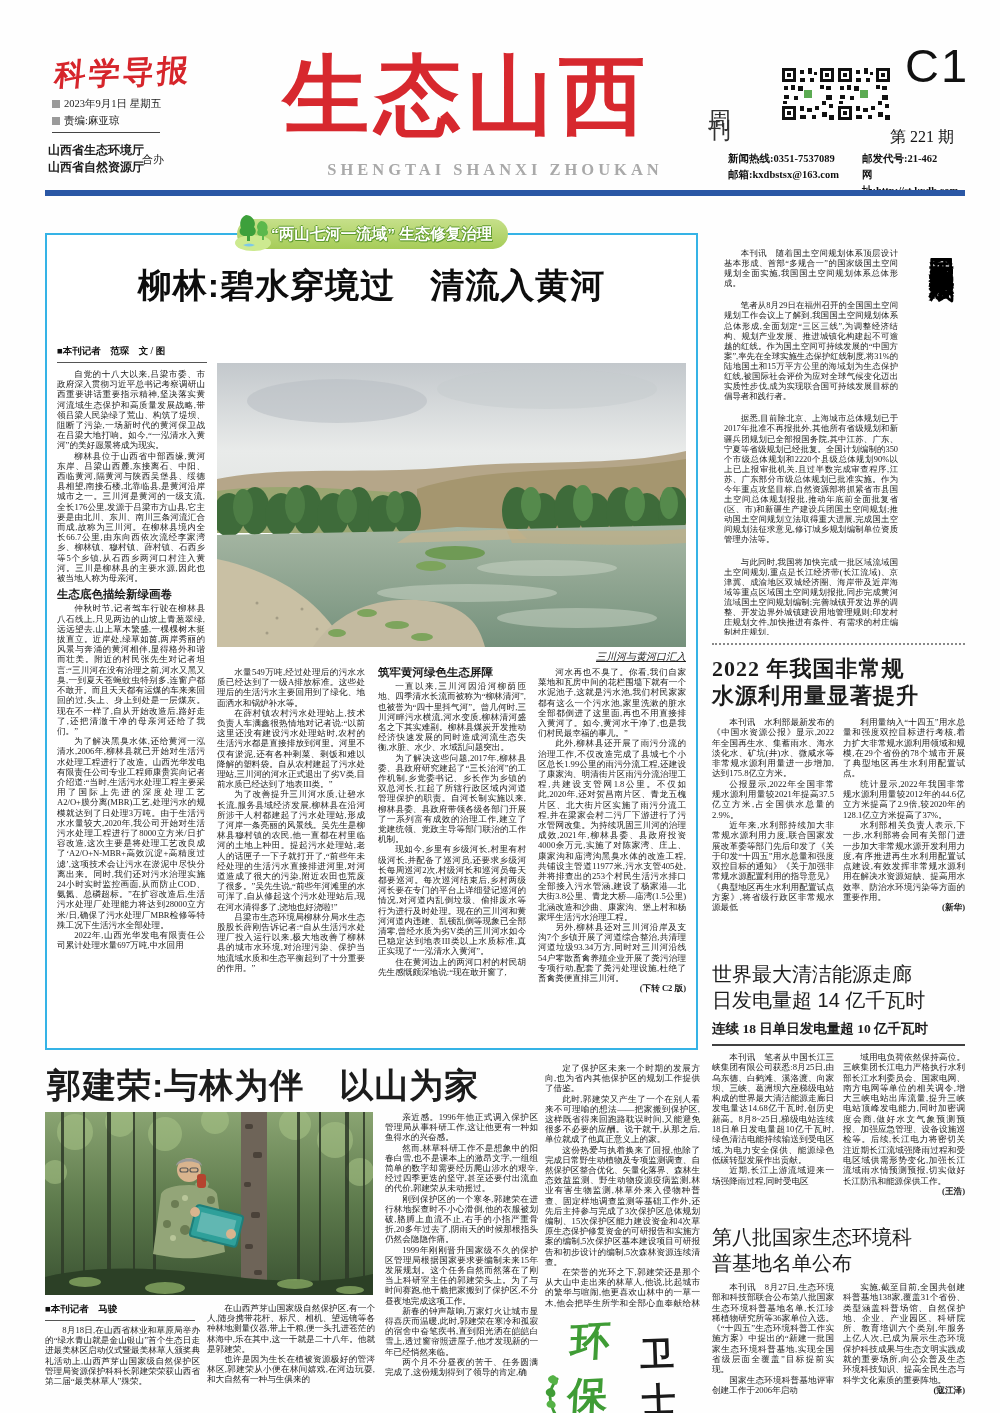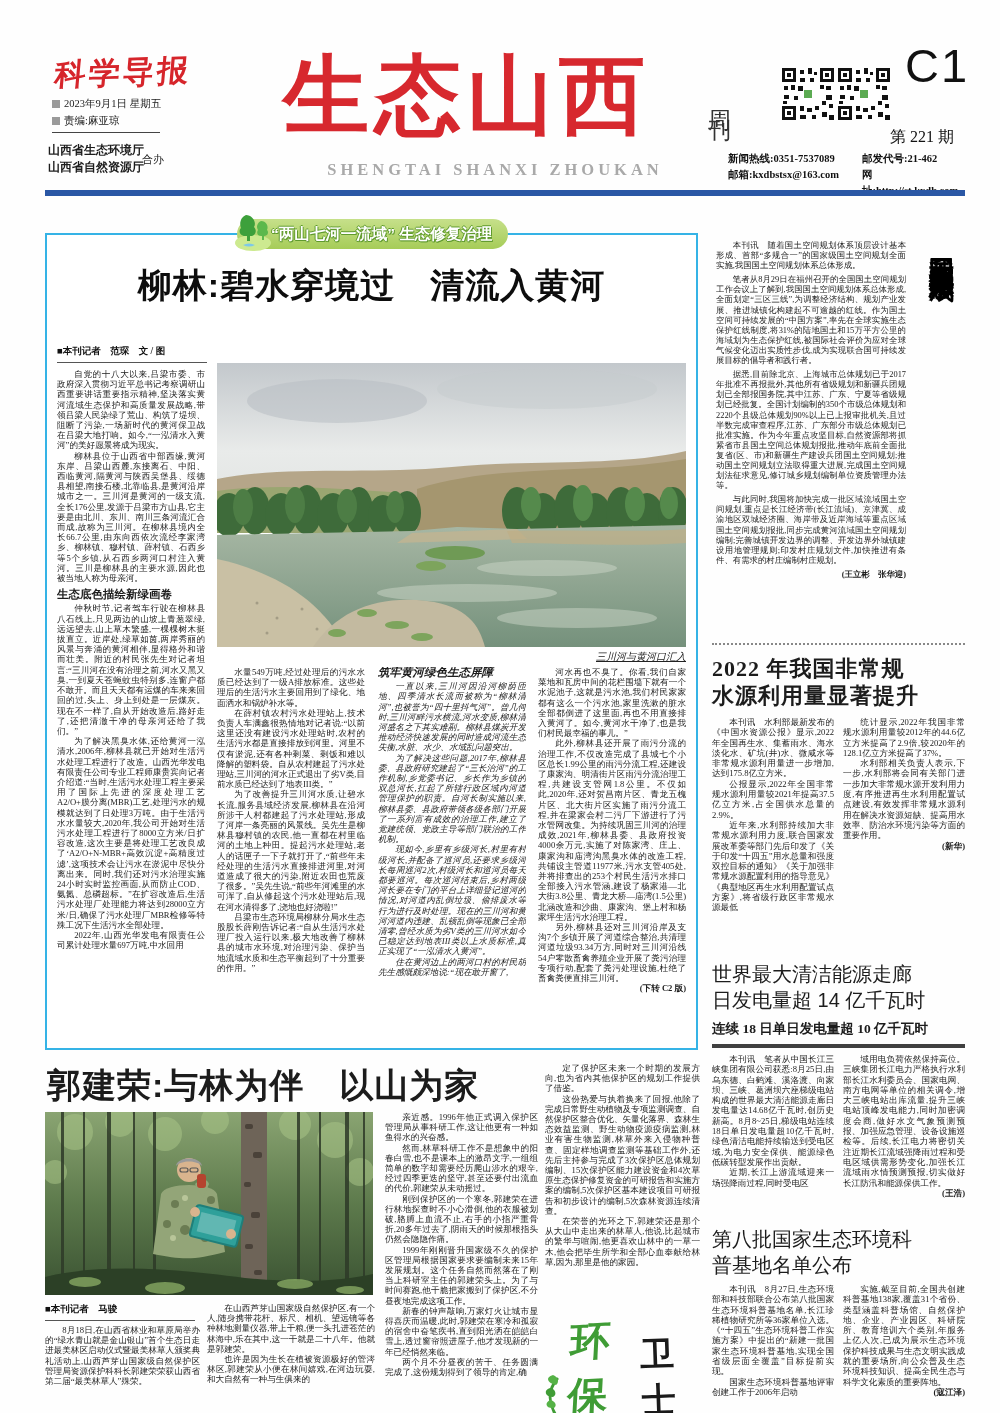--- a/index.html
+++ b/index.html
@@ -42,40 +42,40 @@
                  letter-spacing:1px;color:#0d0d0d;white-space:nowrap;}
   .byline{font-size:9.5px;font-weight:bold;color:#111;border-bottom:1px solid #555;padding-bottom:4px;}
   .main-byline{position:absolute;left:10px;top:110px;width:150px;}
   .river-photo{position:absolute;left:170px;top:128px;width:469px;height:284px;overflow:hidden;}
   .photo-caption{position:absolute;left:170px;top:415px;width:469px;text-align:right;font-size:10px;
                  font-style:italic;text-decoration:underline;color:#222;}
   .ncol{position:absolute;overflow:hidden;font-size:8.6px;line-height:10.2px;text-align:justify;}
   .ncol p{margin:0;text-indent:2em;}
   .c1{left:10px;top:134px;width:148px;height:678px;}
   .c2{left:170px;top:432px;width:148px;height:380px;}
-  .c3{left:331px;top:432px;width:148px;height:380px;font-style:italic;}
+  .c3{left:331px;top:432px;width:148px;height:380px;}
   .c4{left:491px;top:432px;width:148px;height:380px;}
   .subhead{font-family:"Liberation Sans","DejaVu Sans",sans-serif;font-size:11.5px;font-weight:bold;
            margin:6px 0 4px;text-indent:0;}
   .turn{text-align:right;font-weight:bold;margin-top:2px;text-indent:0;}
   .sig{text-align:right;font-weight:bold;text-indent:0;margin-top:1px;}
 
   
   .sidebar{position:absolute;left:712px;top:237px;width:253px;}
   .artA{position:relative;height:398px;}
   .artA-body{position:absolute;left:0;top:0;width:198px;height:398px;overflow:hidden;
              font-size:8.4px;line-height:10.1px;text-align:justify;}
-  .artA-body p{margin:4px;text-indent:2em;}
+  .artA-body p{margin:12px;text-indent:2em;}
   .vhead{position:absolute;right:0;top:0;height:398px;writing-mode:vertical-rl;
          font-size:25px;font-weight:900;letter-spacing:1.5px;color:#000;line-height:48px;}
   .dotted{border-top:2px dotted #888;margin:8px 0 10px;}
   .brief-head-serif{font-size:22px;font-weight:bold;line-height:27px;letter-spacing:1px;margin:2px 0 8px;}
   .brief-head-sans{font-family:"Liberation Sans","DejaVu Sans",sans-serif;font-size:20px;font-weight:400;
                    line-height:26px;margin:4px 0 6px;}
-  .brief-sub{font-size:13.5px;font-weight:bold;padding:1px 0 6px;border-bottom:4px solid #404040;margin-bottom:6px;}
+  .brief-sub{font-size:13.5px;font-weight:bold;padding:1px 0 6px;border-bottom:2px solid #404040;margin-bottom:6px;}
   .twocol{display:flex;gap:9px;}
   .twocol .tc{width:122px;overflow:hidden;font-size:8.6px;line-height:10.3px;text-align:justify;}
   .twocol .tc p{margin:0;text-indent:2em;}
   .hB .tc{height:238px;} .hC .tc{height:164px;} .hD .tc{height:134px;}
   .artB{margin-bottom:6px;} .artC{margin-bottom:8px;}
 
   
   .guo{position:absolute;left:45px;top:1063px;width:655px;height:350px;}
   .guo-headline{position:absolute;left:2px;top:0;font-family:"Liberation Sans","DejaVu Sans",sans-serif;
                 font-size:34px;font-weight:900;letter-spacing:1px;white-space:nowrap;}
@@ -344,20 +344,21 @@
       <div class="twocol hB">
         <div class="tc" data-name="article-column-left">
             <div>
               <p data-name="paragraph">本刊讯　水利部最新发布的《中国水资源公报》显示,2022年全国再生水、集蓄雨水、海水淡化水、矿坑(井)水、微咸水等非常规水源利用量进一步增加,达到175.8亿立方米。</p>
               <p data-name="paragraph">公报显示,2022年全国非常规水源利用量较2021年提高37.5亿立方米,占全国供水总量的2.9%。</p>
               <p data-name="paragraph">近年来,水利部持续加大非常规水源利用力度,联合国家发展改革委等部门先后印发了《关于印发“十四五”用水总量和强度双控目标的通知》《关于加强非常规水源配置利用的指导意见》《典型地区再生水利用配置试点方案》,将省级行政区非常规水源最低</p>
             </div>
           </div>
         <div class="tc" data-name="article-column-right">
           <div>
+              <p data-name="paragraph">利用量纳入“十四五”用水总量和强度双控目标进行考核,着力扩大非常规水源利用领域和规模,在29个省份的78个城市开展了典型地区再生水利用配置试点。</p>
               <p data-name="paragraph">统计显示,2022年我国非常规水源利用量较2012年的44.6亿立方米提高了2.9倍,较2020年的128.1亿立方米提高了37%。</p>
               <p data-name="paragraph">水利部相关负责人表示,下一步,水利部将会同有关部门进一步加大非常规水源开发利用力度,有序推进再生水利用配置试点建设,有效发挥非常规水源利用在解决水资源短缺、提高用水效率、防治水环境污染等方面的重要作用。</p>
             </div>
           <p class="sig" data-name="article-signature">(新华)</p>
         </div>
       </div>
     </div>
 
     <div class="artC" data-name="article-clean-energy">
       <div class="brief-head-sans" data-name="article-headline">
@@ -504,20 +505,21 @@
           <p data-name="paragraph">然而,林草科研工作不是想象中的阳春白雪,也不是课本上的激昂文字,一组组简单的数字却需要经历爬山涉水的艰辛,经过四季更迭的坚守,甚至还要付出流血的代价,郭建荣从未动摇过。</p>
           <p data-name="paragraph">刚到保护区的一个寒冬,郭建荣在进行林地探查时不小心滑倒,他的衣服被划破,胳膊上血流不止,右手的小指严重骨折,20多年过去了,阴雨天的时候那根指头仍然会隐隐作痛。</p>
           <p data-name="paragraph">1999年刚刚晋升国家级不久的保护区管理局根据国家要求要编制未来15年发展规划。这个任务自然而然落在了刚当上科研室主任的郭建荣头上。为了与时间赛跑,他干脆把家搬到了保护区,不分昼夜地完成这项工作。</p>
           <p data-name="paragraph">新春的钟声敲响,万家灯火让城市显得喜庆而温暖,此时,郭建荣在寒冷和孤寂的宿舍中奋笔疾书,直到阳光洒在皑皑白雪上,透过窗帘照进屋子,他才发现新的一年已经悄然来临。</p>
           <p data-name="paragraph">两个月不分昼夜的苦干、任务圆满完成了,这份规划得到了领导的肯定,确</p>
         </div>
       </div>
     <div class="gcol gD" data-name="article-column-d">
         <div>
           <p data-name="paragraph">定了保护区未来一个时期的发展方向,也为省内其他保护区的规划工作提供了借鉴。</p>
+          <p data-name="paragraph">此时,郭建荣又产生了一个在别人看来不可理喻的想法——把家搬到保护区,这样既省得来回跑路耽误时间,又能避免很多不必要的应酬。说干就干,从那之后,单位就成了他真正意义上的家。</p>
           <p data-name="paragraph">这份热爱与执着换来了回报,他除了完成日常野生动植物及专项监测调查、自然保护区整合优化、矢量化落界、森林生态效益监测、野生动物疫源疫病监测,林业有害生物监测,林草外来入侵物种普查、固定样地调查监测等基础工作外,还先后主持参与完成了3次保护区总体规划编制、15次保护区能力建设资金和4次草原生态保护修复资金的可研报告和实施方案的编制,5次保护区基本建设项目可研报告和初步设计的编制,5次森林资源连续清查。</p>
           <p data-name="paragraph">在荣誉的光环之下,郭建荣还是那个从大山中走出来的林草人,他说,比起城市的繁华与喧闹,他更喜欢山林中的一草一木,他会把毕生所学和全部心血奉献给林草,因为,那里是他的家园。</p>
         </div>
       </div>
 
     <div class="hbws" data-name="huanbao-weishi-logo">
       <div class="row">
         <span data-name="leaf-icon">
           <svg width="26" height="44" viewBox="0 0 26 44">
             <path d="M14,42 C6,30 4,16 14,4" fill="none" stroke="#3f9c35" stroke-width="3" stroke-linecap="round"></path>

